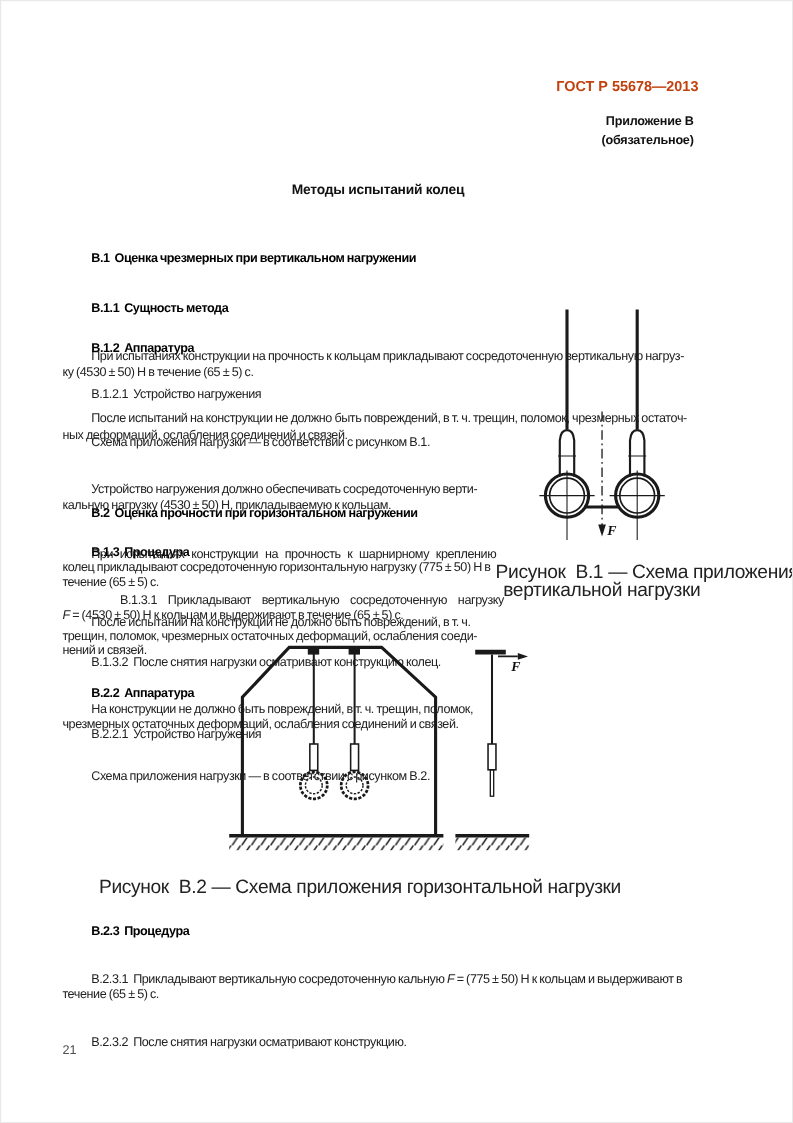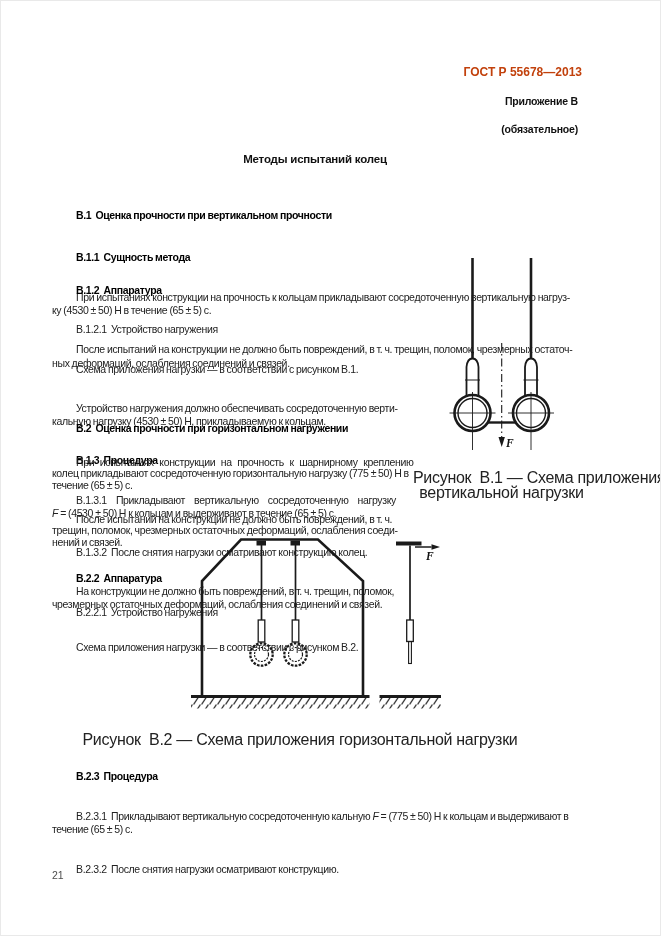--- a/index.html
+++ b/index.html
@@ -15,39 +15,39 @@
     border: 1px solid #e9e9e9;
   }
   .abs { position: absolute; }
   .doc-number {
     top: 64px; right: 78px;
     font-size: 12px; font-weight: bold; color: #c2410c;
     letter-spacing: 0;
   }
   .appendix-wrap { top: 94px; left: 51px; width: 526px; text-align: right; }
   .appendix-title { font-size: 10.5px; font-weight: bold; color: #111; letter-spacing: -0.2px; }
-  .appendix-note  { font-size: 10.5px; font-weight: bold; color: #111; letter-spacing: -0.2px; margin-top: 16px; }
+  .appendix-note  { font-size: 10.5px; font-weight: bold; color: #111; letter-spacing: -0.2px; margin-top: 4px; }
   .main-title {
     top: 152px; left: 51px; width: 526px; text-align: center;
     font-size: 11.5px; font-weight: bold; color: #111; letter-spacing: -0.2px;
   }
   .block {
     left: 51px; width: 520px;
     font-size: 10.5px; letter-spacing: -0.35px; word-spacing: -0.5px;
     white-space: pre; color: #222;
   }
   .block-a { top: 182px; line-height: 13.2px; }
   .block-b-upper { top: 257px; line-height: 13.1px; }
   .block-b-lower { top: 399px; line-height: 11.4px; }
   .block-c { top: 741px; line-height: 13.3px; }
   .h { font-weight: bold; color: #000; padding-left: 24px; }
   .mt { margin-top: 2px; }
   .mt1 { margin-top: 1.5px; }
   .para { text-indent: 24px; }
-  .stretch-lg { word-spacing: 6.5px; }
+  .stretch-lg { word-spacing: 6.5px; margin-left: 24px; }
   .stretch-sm { word-spacing: 3px; }
   .fvar { font-style: italic; }
   .fig { position: absolute; }
   .fig-b1 { left: 425px; top: 253px; }
   .fig-b2 { left: 183px; top: 531px; }
   .force-label {
     position: absolute;
     font-family: "Liberation Serif", serif;
     font-style: italic; font-weight: bold;
     font-size: 11.5px; color: #111;
@@ -73,21 +73,21 @@
   <div class="abs doc-number">ГОСТ Р 55678—2013</div>
 
   <div class="abs appendix-wrap">
     <div class="appendix-title">Приложение В</div>
     <div class="appendix-note">(обязательное)</div>
   </div>
 
   <div class="abs main-title">Методы испытаний колец</div>
 
   <div class="abs block block-a">
-    <div class="h">В.1  Оценка прочности при вертикальном прочности</div>
+    <div class="h">В.1  Оценка чрезмерных при вертикальном нагружении</div>
     <div class="h mt">В.1.1  Сущность метода</div>
     <div class="para">При испытаниях конструкции на прочность к кольцам прикладывают сосредоточенную вертикальную нагруз-
 ку (4530 ± 50) Н в течение (65 ± 5) с.</div>
     <div class="para">После испытаний на конструкции не должно быть повреждений, в т. ч. трещин, поломок, чрезмерных остаточ-
 ных деформаций, ослабления соединений и связей.</div>
   </div>
 
   <div class="abs block block-b-upper">
     <div class="h">В.1.2  Аппаратура</div>
     <div class="para">В.1.2.1  Устройство нагружения</div>

